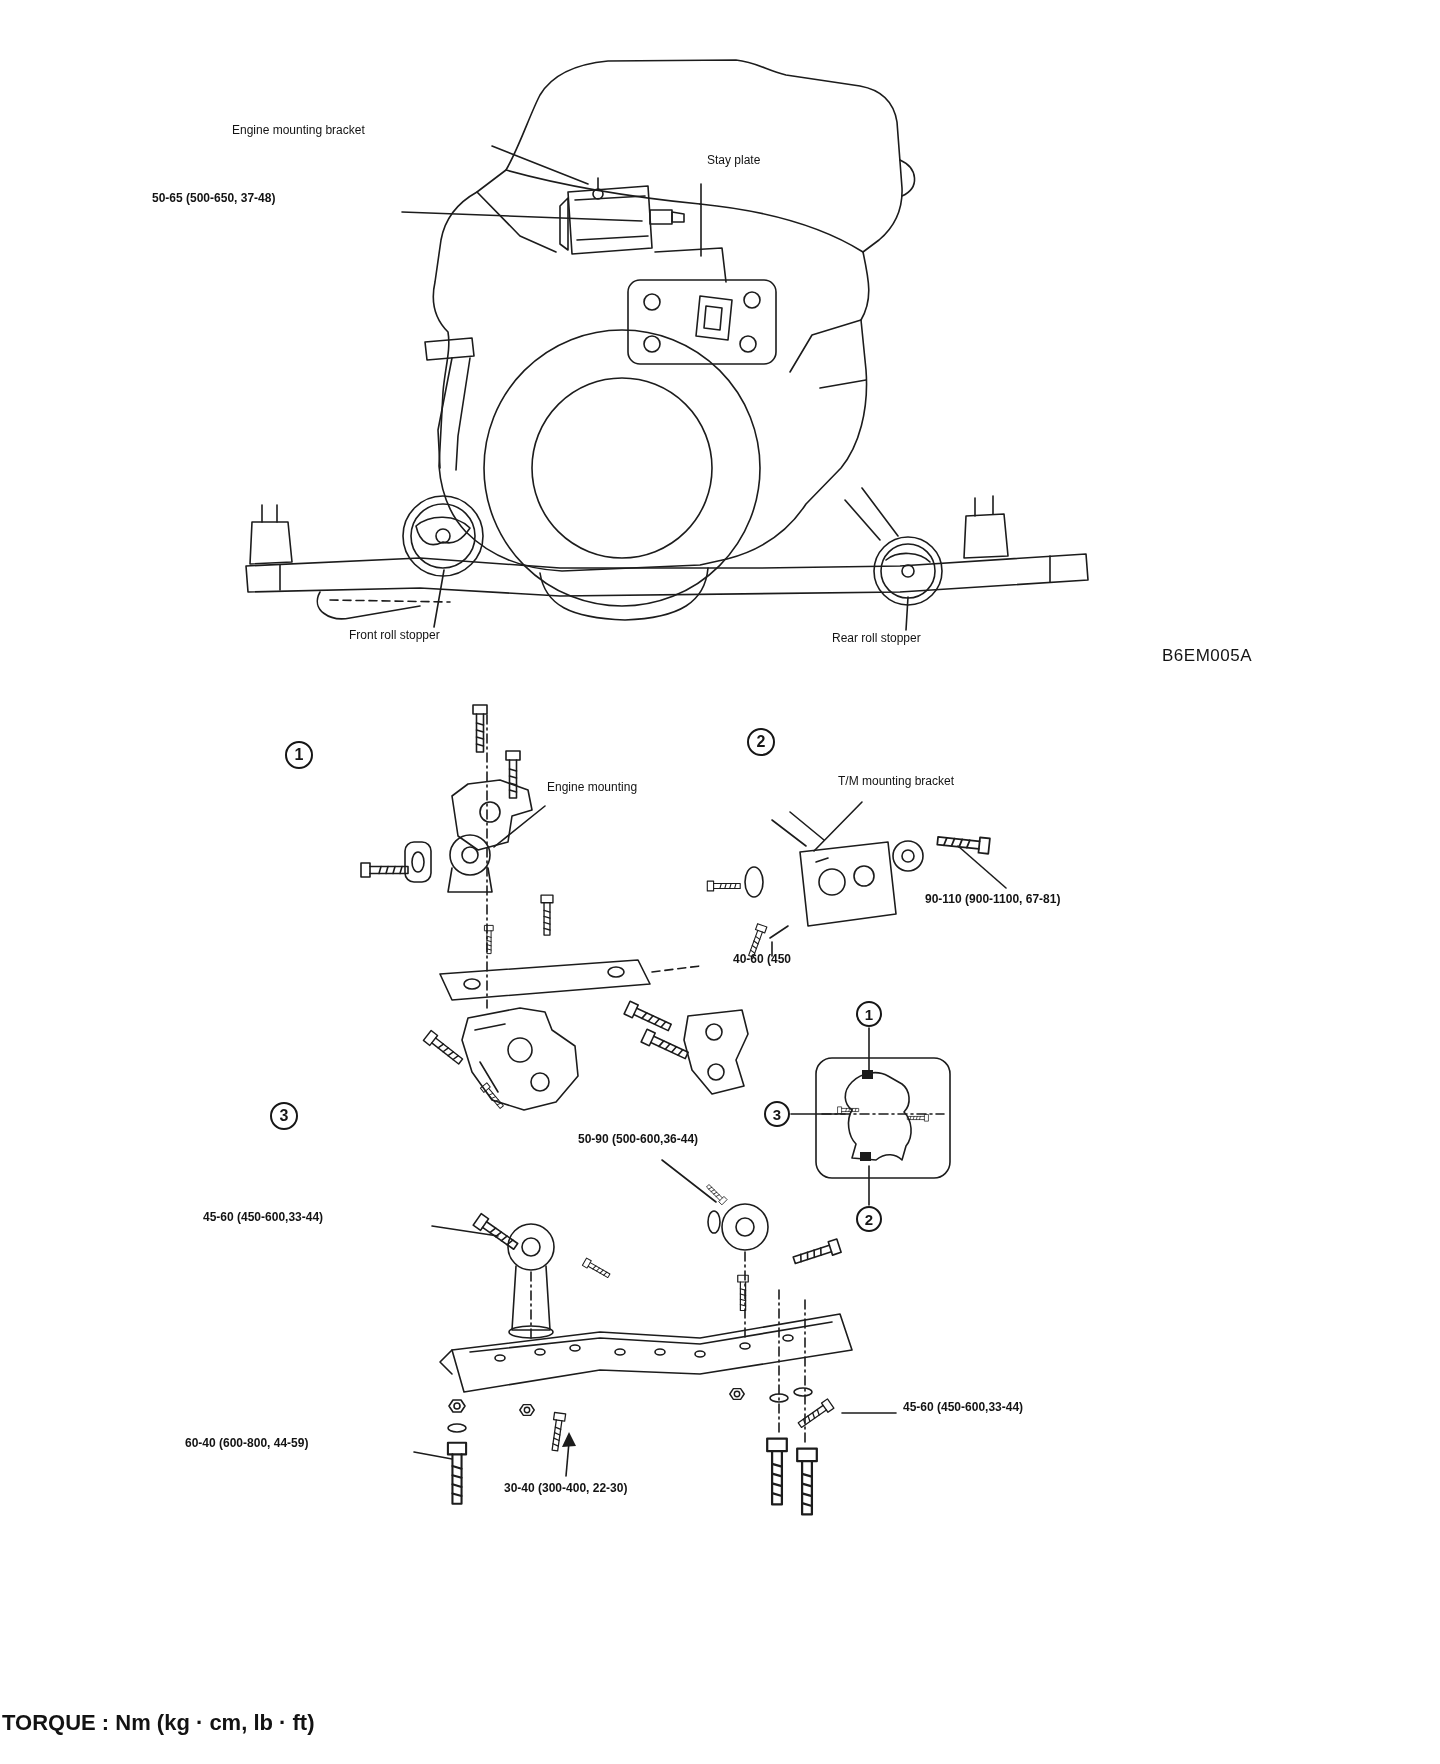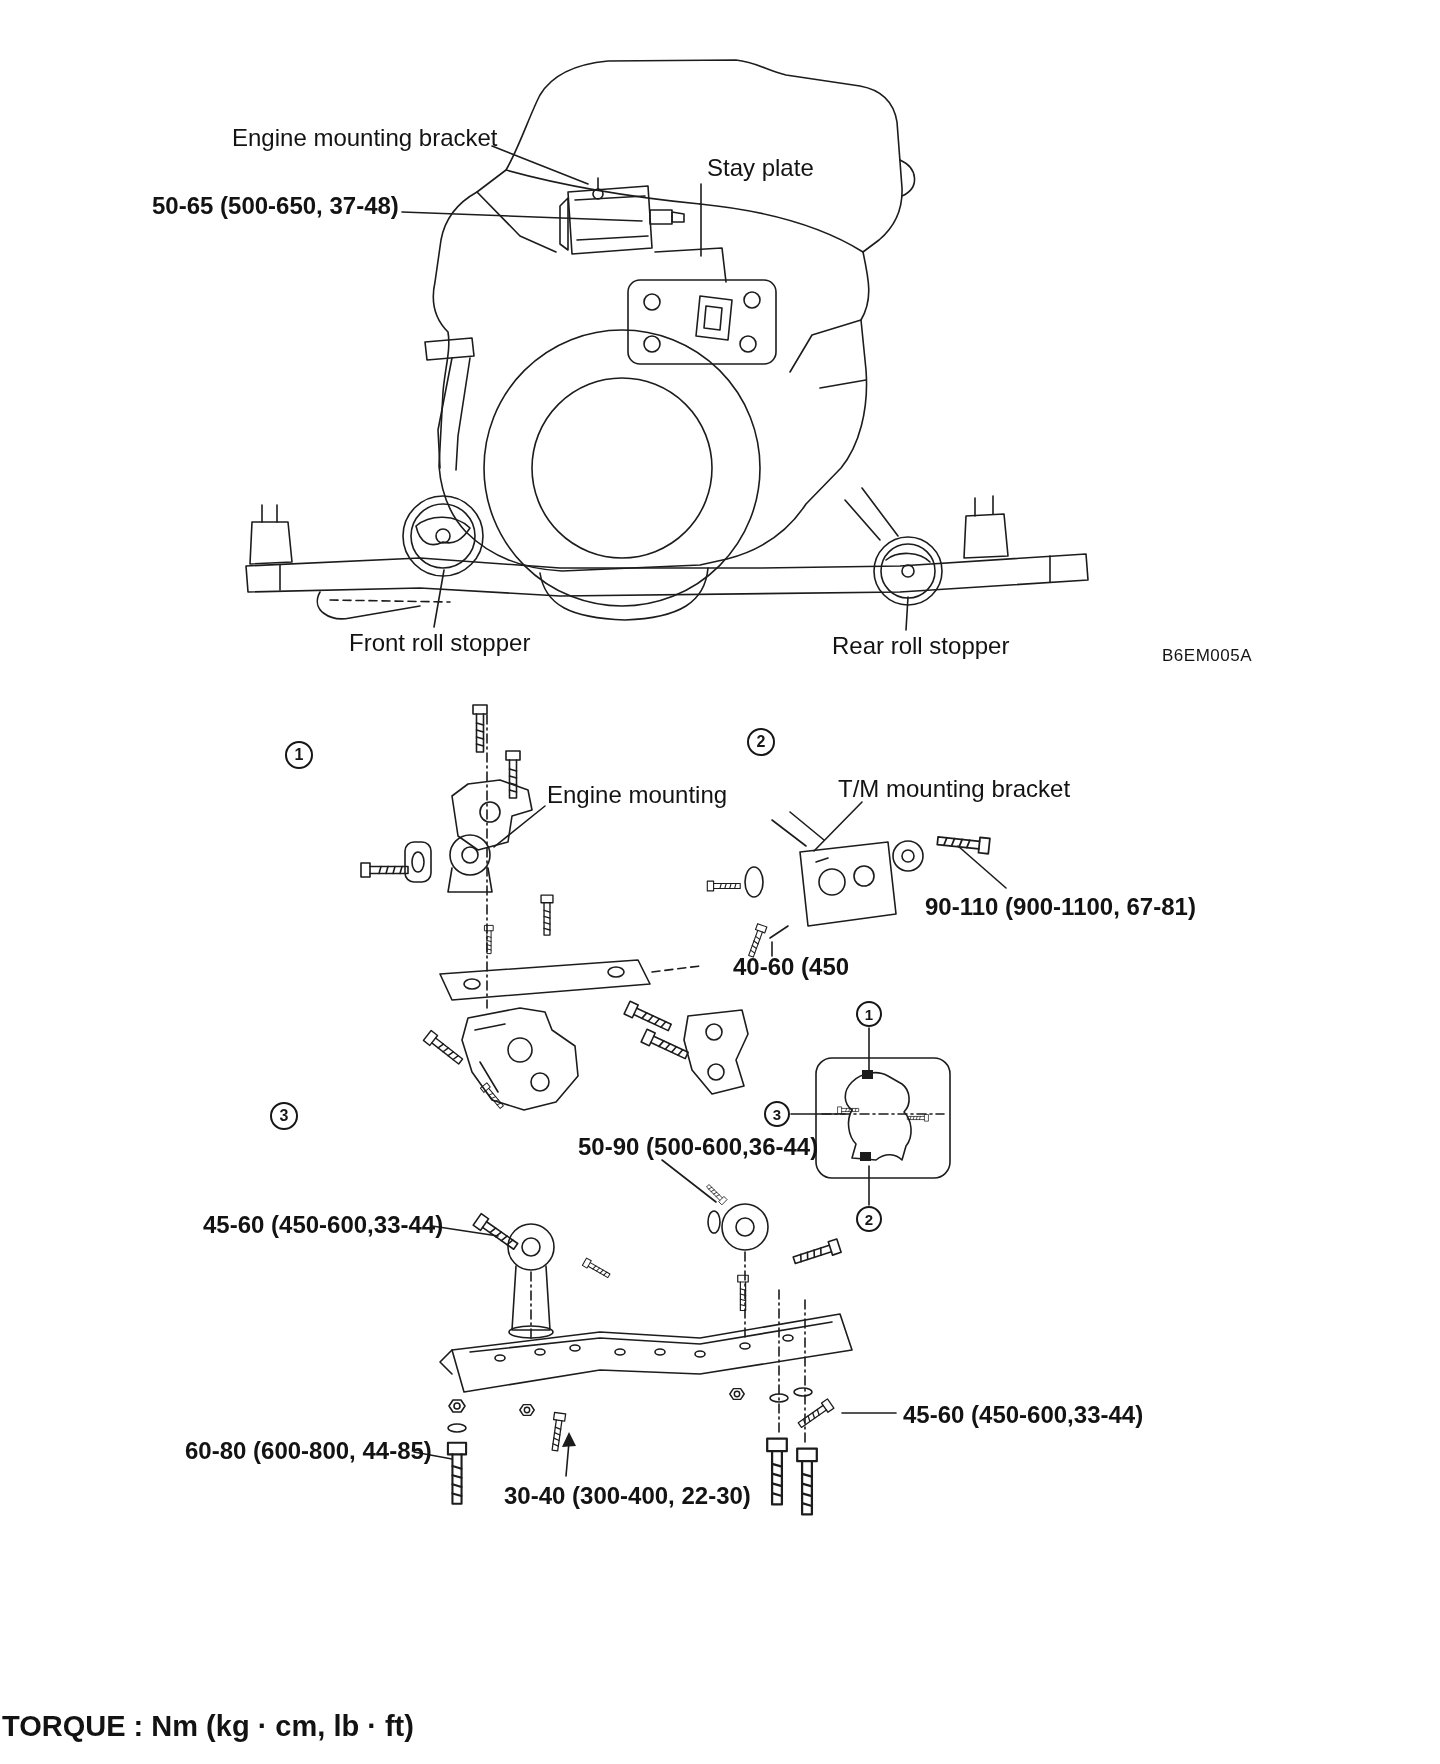--- a/index.html
+++ b/index.html
@@ -1,23 +1,23 @@
 <!DOCTYPE html>
 <html><head>
 <meta charset="utf-8">
 <style>
   * { margin:0; padding:0; box-sizing:border-box; }
   html,body { background:#ffffff; }
   body { font-family:"Liberation Sans", sans-serif; color:#111; }
   .canvas { position:relative; width:1440px; height:1764px; background:#fff; overflow:hidden; }
   .canvas > svg { position:absolute; left:0; top:0; }
-  .label { position:absolute; font-size:24px; line-height:1.15; white-space:nowrap; color:#131313; }
+  .label { position:absolute; font-size:12px; line-height:1.15; white-space:nowrap; color:#131313; }
   .label.bold { font-weight:bold; }
   .label.small { font-size:17px; letter-spacing:.5px; }
-  .label.note { font-size:29px; font-weight:bold; }
+  .label.note { font-size:22px; font-weight:bold; }
   .callout { position:absolute; width:28px; height:28px; border:2px solid #161616; border-radius:50%;
              background:#fff; display:flex; align-items:center; justify-content:center;
              font-size:16px; font-weight:bold; color:#161616; }
   .callout.sm { width:26px; height:26px; font-size:15px; }
 </style>
 </head>
 <body>
 
 <div class="canvas">
 
@@ -250,21 +250,21 @@
   <div class="callout" style="left:747px; top:728px;">2</div>
   <div class="callout" style="left:270px; top:1102px;">3</div>
 
   <div class="label" style="left:547px; top:781px;">Engine mounting</div>
   <div class="label" style="left:838px; top:775px;">T/M mounting bracket</div>
   <div class="label bold" style="left:925px; top:893px;">90-110 (900-1100, 67-81)</div>
   <div class="label bold" style="left:733px; top:953px;text-align:right;">40-60 (450</div>
   <div class="label bold" style="left:578px; top:1133px;">50-90 (500-600,36-44)</div>
   <div class="label bold" style="left:203px; top:1211px;">45-60 (450-600,33-44)</div>
   <div class="label bold" style="left:903px; top:1401px;">45-60 (450-600,33-44)</div>
-  <div class="label bold" style="left:185px; top:1437px;">60-80 (600-800, 44-85)</div>
+  <div class="label bold" style="left:185px; top:1437px;">60-40 (600-800, 44-59)</div>
   <div class="label bold" style="left:504px; top:1482px;">30-40 (300-400, 22-30)</div>
 
   <div class="callout sm" style="left:856px; top:1001px;">1</div>
   <div class="callout sm" style="left:764px; top:1101px;">3</div>
   <div class="callout sm" style="left:856px; top:1206px;">2</div>
 
   <div class="label note" style="left:2px; top:1710px;">TORQUE : Nm (kg · cm, lb · ft)</div>
 </div>
 
 </body></html>

